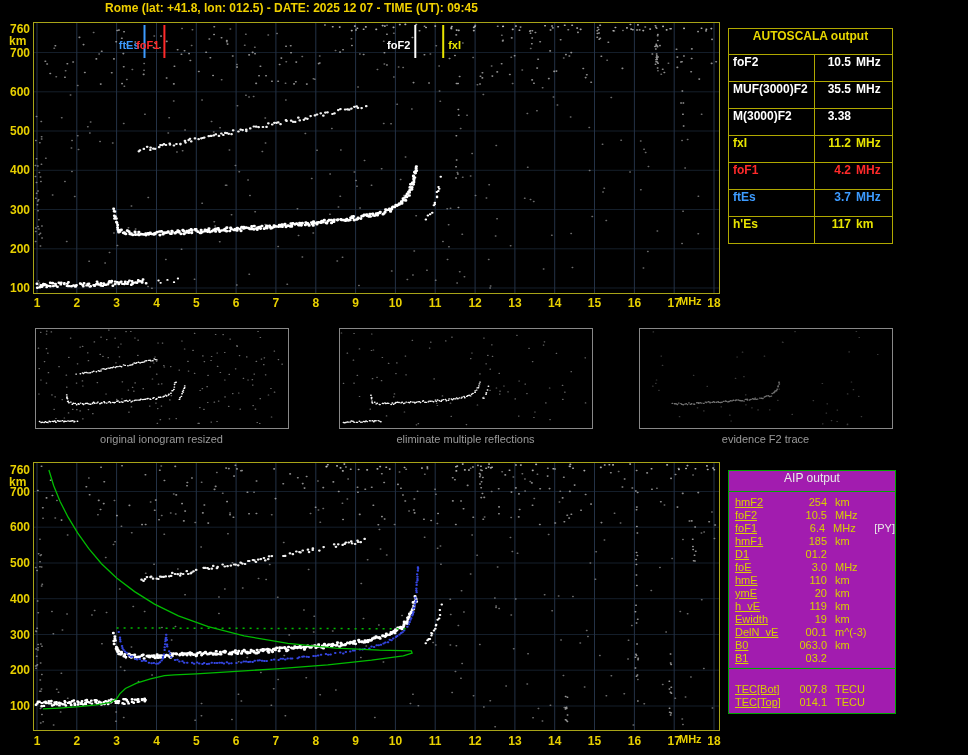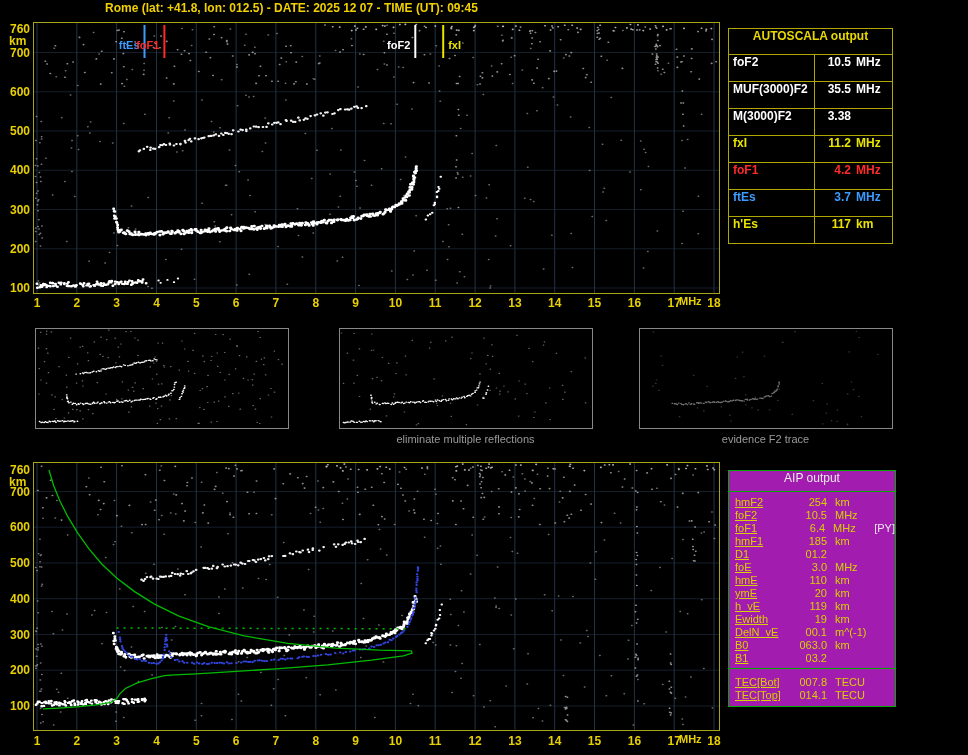--- a/index.html
+++ b/index.html
@@ -27,21 +27,21 @@
 
   
   .aip-table{position:absolute;left:728px;top:470px;width:166px;border:1px solid #00a800;background:#a21caf;}
   .aip-title{height:20px;line-height:20px;text-align:center;color:#e8e8e8;font:12px "Liberation Sans",sans-serif;border-bottom:1px solid #00a800;}
   .aip-body{padding:4px 0 3px 6px;}
   .aip-row{display:flex;height:13px;line-height:13px;font:11px "Liberation Sans",sans-serif;color:#d8d000;}
   .aip-name{width:56px;text-decoration:underline;}
   .aip-val{width:36px;text-align:right;}
   .aip-unit{width:42px;padding-left:8px;}
   .aip-flag{color:#e8e8e8;}
-  .aip-tec{border-top:1px solid #00a800;padding:7px 0 4px 6px;}
+  .aip-tec{border-top:1px solid #00a800;padding:14px 0 4px 6px;}
 </style>
 </head>
 <body>
 
 <div class="stage">
 
   <svg id="plots" width="968" height="755">
       <g>
         <path d="M33 288.0H719M33 248.8H719M33 209.5H719M33 170.3H719M33 131.0H719M33 91.8H719M33 52.5H719" stroke="#141e2a" stroke-width="1" fill="none"></path>
         <path d="M37.0 22V293M76.8 22V293M116.6 22V293M156.5 22V293M196.3 22V293M236.1 22V293M275.9 22V293M315.8 22V293M355.6 22V293M395.4 22V293M435.2 22V293M475.1 22V293M514.9 22V293M554.7 22V293M594.5 22V293M634.4 22V293M674.2 22V293M714.0 22V293" stroke="#243246" stroke-width="1" fill="none"></path>
@@ -206,20 +206,21 @@
       <span class="as-vnum">3.7</span>
       <span class="as-vunit">MHz</span>
     </div>
     <div class="as-row c-y">
       <span class="as-label">h'Es</span>
       <span class="as-vnum">117</span>
       <span class="as-vunit">km</span>
     </div>
   </div>
 
+  <div class="thumb-caption" style="left:35px;">original ionogram resized</div>
   <div class="thumb-caption" style="left:339px;">eliminate multiple reflections</div>
   <div class="thumb-caption" style="left:639px;">evidence F2 trace</div>
 
   <div class="aip-table">
     <div class="aip-title">AIP output</div>
     <div class="aip-body">
       <div class="aip-row">
         <span class="aip-name">hmF2</span>
         <span class="aip-val">254</span>
         <span class="aip-unit">km</span>
@@ -266,21 +267,21 @@
         <span class="aip-unit">km</span>
       </div>
       <div class="aip-row">
         <span class="aip-name">Ewidth</span>
         <span class="aip-val">19</span>
         <span class="aip-unit">km</span>
       </div>
       <div class="aip-row">
         <span class="aip-name">DelN_vE</span>
         <span class="aip-val">00.1</span>
-        <span class="aip-unit">m^(-1)</span>
+        <span class="aip-unit">m^(-3)</span>
       </div>
       <div class="aip-row">
         <span class="aip-name">B0</span>
         <span class="aip-val">063.0</span>
         <span class="aip-unit">km</span>
       </div>
       <div class="aip-row">
         <span class="aip-name">B1</span>
         <span class="aip-val">03.2</span>
         <span class="aip-unit"></span>

